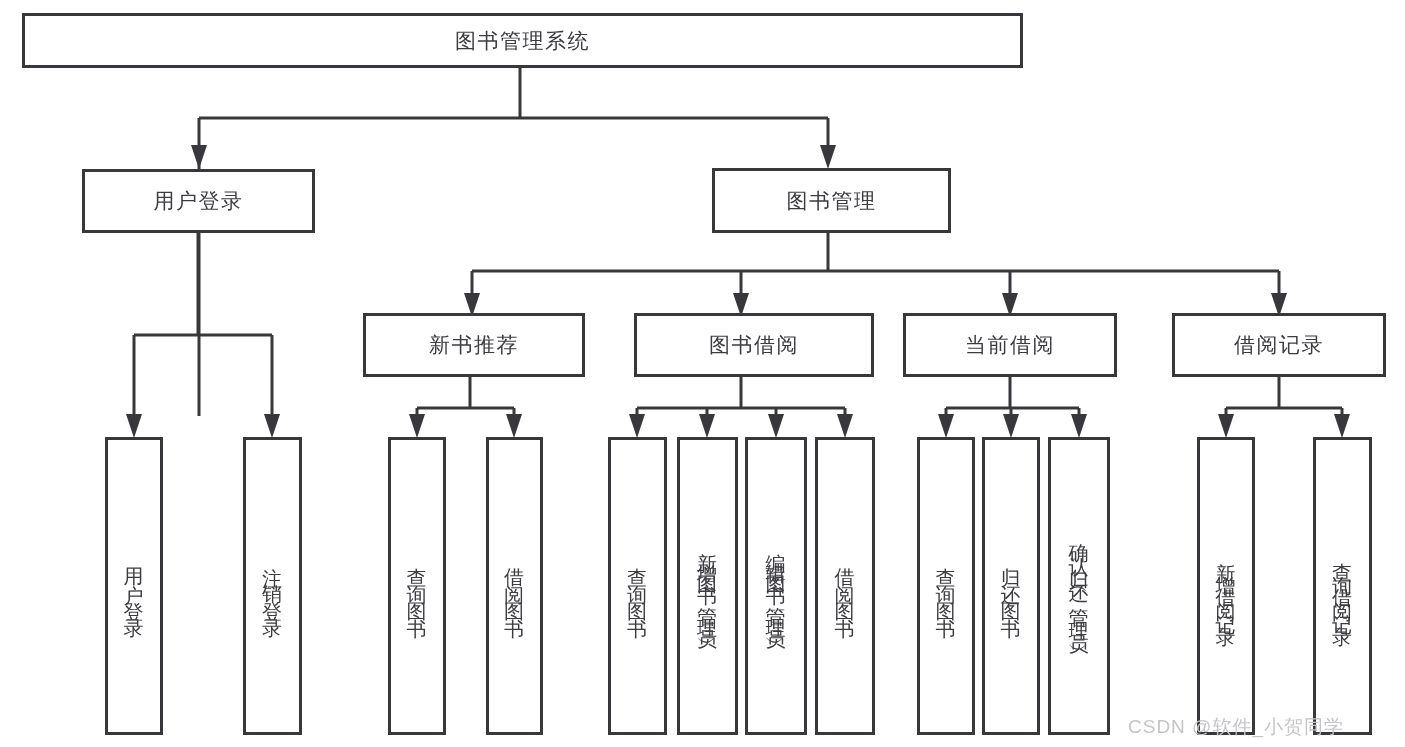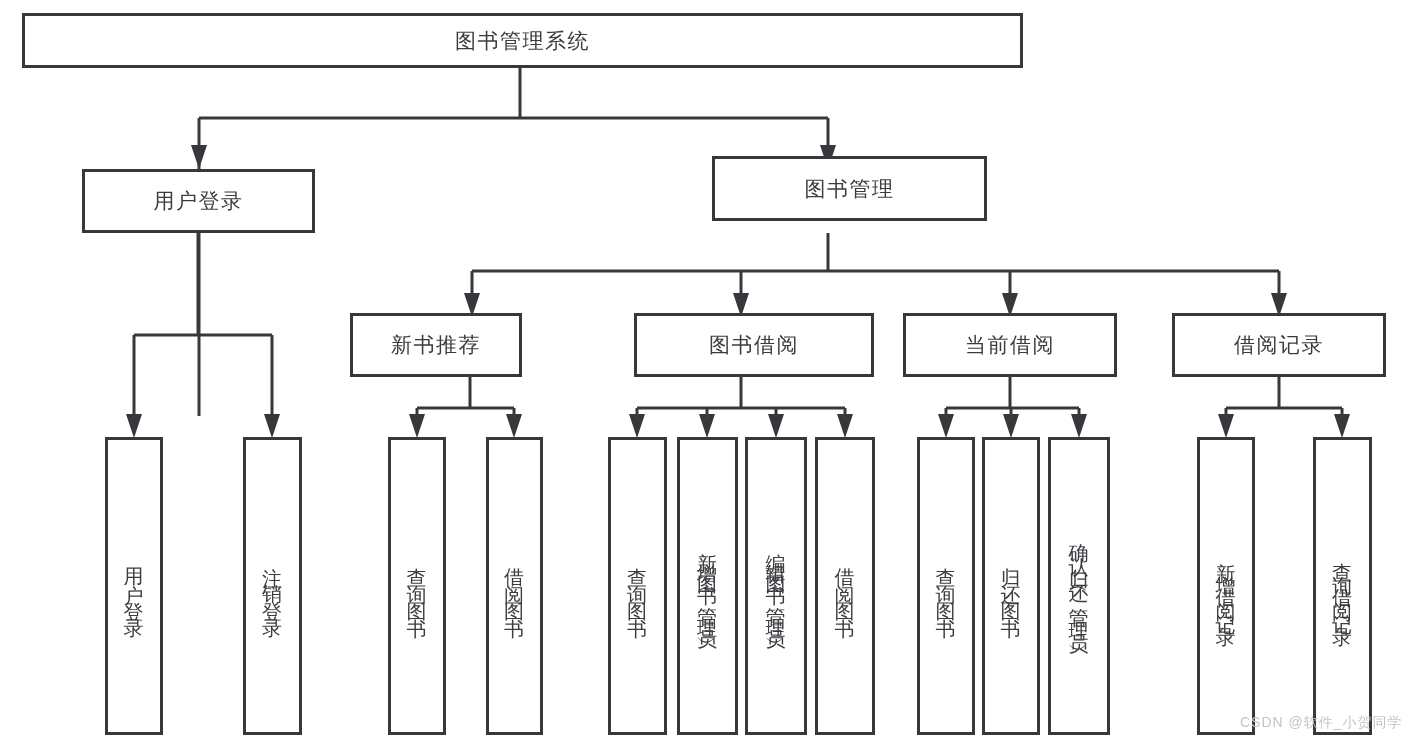--- a/index.html
+++ b/index.html
@@ -16,22 +16,22 @@
   }
   .h .label{font-size:21px;letter-spacing:1.5px;white-space:nowrap;}
   .v .label{
     writing-mode:vertical-rl;text-orientation:mixed;
     font-size:20px;line-height:1;white-space:nowrap;
   }
   .sp17 .label{letter-spacing:17px;}
   .sp13 .label{letter-spacing:13px;}
   .sp11 .label{letter-spacing:11px;}
   .watermark{
-    position:absolute;left:1240px;top:714px;
-    font-size:14px;color:var(--watermark,#c5c5c7);
+    position:absolute;left:1128px;top:714px;
+    font-size:19px;color:var(--watermark,#c5c5c7);
     letter-spacing:1px;white-space:nowrap;
   }
 </style>
 </head>
 <body>
 
 <div id="canvas">
 
   <svg id="wires" width="1405" height="747">
     <g stroke="#38383c" stroke-width="3" fill="none">
@@ -75,25 +75,25 @@
     </g>
   </svg>
 
   <div class="box h" style="left:22px;top:13px;width:1001px;height:55px">
     <span class="label">图书管理系统</span>
   </div>
 
   <div class="box h" style="left:82px;top:169px;width:233px;height:64px">
     <span class="label">用户登录</span>
   </div>
-  <div class="box h" style="left:712px;top:156px;width:275px;height:65px">
+  <div class="box h" style="left:712px;top:168px;width:239px;height:65px">
     <span class="label">图书管理</span>
   </div>
 
-  <div class="box h" style="left:350px;top:313px;width:172px;height:64px">
+  <div class="box h" style="left:363px;top:313px;width:222px;height:64px">
     <span class="label">新书推荐</span>
   </div>
   <div class="box h" style="left:634px;top:313px;width:240px;height:64px">
     <span class="label">图书借阅</span>
   </div>
   <div class="box h" style="left:1172px;top:313px;width:214px;height:64px">
     <span class="label">借阅记录</span>
   </div>
   <div class="box h" style="left:903px;top:313px;width:214px;height:64px">
     <span class="label">当前借阅</span>

